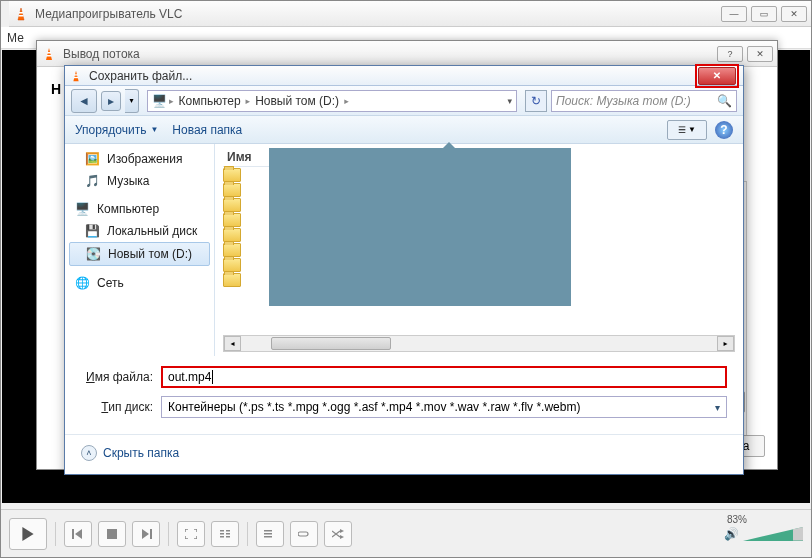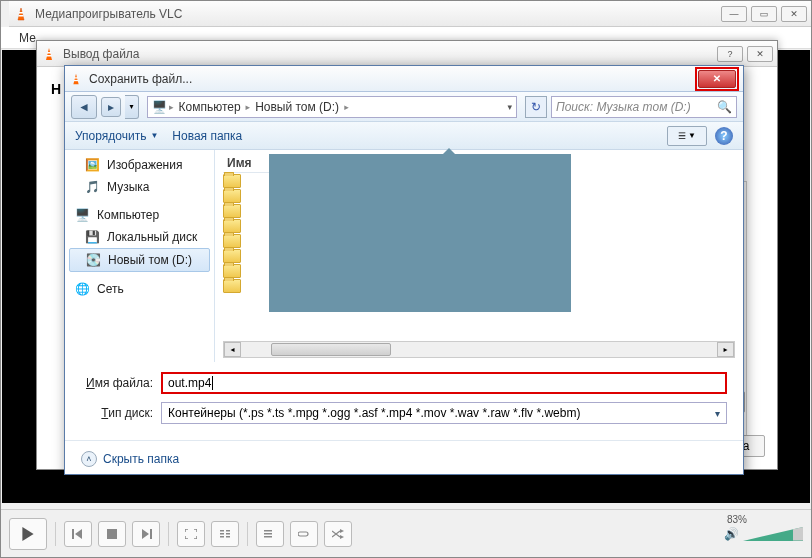--- a/index.html
+++ b/index.html
@@ -5,21 +5,21 @@
 * { box-sizing: border-box; margin: 0; padding: 0; font-family: "Segoe UI", Tahoma, sans-serif; font-size: 12px; }
 body { width: 812px; height: 558px; background: #000; position: relative; overflow: hidden; }
 
 
 .vlc-main { position: absolute; top: 0; left: 0; width: 812px; height: 558px; background: #f0f0f0; border: 1px solid #888; }
 .vlc-titlebar { height: 26px; background: linear-gradient(#fdfdfd,#ebebeb); border-bottom: 1px solid #ccc; display: flex; align-items: center; padding: 0 4px; margin-left: 8px; }
 .vlc-cone { width: 16px; height: 16px; margin-right: 6px; }
 .vlc-title { flex: 1; color: #555; }
 .win-btns { display: flex; gap: 4px; }
 .win-btn { width: 26px; height: 16px; border: 1px solid #aaa; border-radius: 2px; background: #f5f5f5; display: flex; align-items: center; justify-content: center; font-size: 9px; color: #555; }
-.vlc-menubar { height: 22px; background: #fff; border-bottom: 1px solid #ddd; padding: 0 18px; color: #333; display: flex; align-items: center; gap: 12px; }
+.vlc-menubar { height: 22px; background: #fff; border-bottom: 1px solid #ddd; padding: 0 6px; color: #333; display: flex; align-items: center; gap: 12px; }
 .vlc-video { position: absolute; top: 49px; left: 1px; right: 1px; bottom: 54px; background: #000; }
 .vlc-controls { position: absolute; bottom: 0; left: 0; right: 0; height: 48px; background: #f0f0f0; border-top: 1px solid #ccc; display: flex; align-items: center; padding: 0 8px; gap: 6px; }
 .ctrl-btn { width: 28px; height: 26px; border: 1px solid #bbb; border-radius: 3px; background: #fafafa; display: flex; align-items: center; justify-content: center; }
 .ctrl-play { width: 38px; height: 32px; }
 .ctrl-sep { width: 1px; height: 24px; background: #ccc; margin: 0 2px; }
 .vol-bar { width: 60px; height: 14px; margin-left: auto; position: relative; }
 .vol-tri { width: 0; height: 0; border-left: 60px solid transparent; border-bottom: 14px solid #4a8; position: absolute; }
 .vol-over { width: 0; height: 0; border-left: 60px solid transparent; border-bottom: 14px solid #ccc; position: absolute; clip-path: inset(0 0 0 50px); }
 .vol-pct { position: absolute; right: 64px; bottom: 32px; font-size: 10px; color: #555; }
 
@@ -27,21 +27,21 @@
 .stream-dlg { position: absolute; top: 40px; left: 36px; width: 742px; height: 430px; background: #fff; border: 1px solid #888; box-shadow: 0 0 8px rgba(0,0,0,.3); }
 .stream-titlebar { height: 26px; background: linear-gradient(#fdfdfd,#ebebeb); border-bottom: 1px solid #ccc; display: flex; align-items: center; padding: 0 4px; }
 .stream-body { padding: 14px; }
 .stream-body .letter { font-weight: bold; font-size: 14px; }
 .stream-right-panel { position: absolute; right: 30px; top: 140px; width: 84px; height: 270px; background: #fff; border: 1px solid #ccc; }
 .btn-overview { position: absolute; right: 32px; bottom: 56px; width: 74px; height: 22px; border: 1px solid #aaa; background: #f5f5f5; border-radius: 2px; display: flex; align-items: center; justify-content: center; }
 .btn-cancel2 { position: absolute; right: 12px; bottom: 12px; width: 74px; height: 22px; border: 1px solid #aaa; background: #f5f5f5; border-radius: 2px; display: flex; align-items: center; justify-content: center; }
 
 
 .save-dlg { position: absolute; top: 65px; left: 64px; width: 680px; height: 410px; background: #fff; border: 1px solid #5a7ba8; box-shadow: 2px 2px 12px rgba(0,0,0,.4); }
-.save-titlebar { height: 26px; background: linear-gradient(#fdfdfd,#e8f0f8); border-bottom: 1px solid #b0c4de; display: flex; align-items: center; padding: 0 4px; }
+.save-titlebar { height: 20px; background: linear-gradient(#fdfdfd,#e8f0f8); border-bottom: 1px solid #b0c4de; display: flex; align-items: center; padding: 0 4px; }
 .save-titlebar .vlc-cone { width: 14px; height: 14px; }
 .save-title { flex: 1; color: #333; }
 .close-btn { width: 38px; height: 18px; background: linear-gradient(#e88,#c33); border: 1px solid #a22; border-radius: 2px; display: flex; align-items: center; justify-content: center; color: #fff; font-weight: bold; font-size: 10px; }
 .close-wrap { border: 2px solid #d00; padding: 1px; }
 
 .nav-row { height: 30px; background: linear-gradient(#f8fbfe,#e4eef8); border-bottom: 1px solid #c8d8e8; display: flex; align-items: center; padding: 0 6px; gap: 4px; }
 .nav-back, .nav-fwd { width: 26px; height: 24px; border: 1px solid #9ab; border-radius: 3px; background: linear-gradient(#e8f0fa,#d0e0f0); display: flex; align-items: center; justify-content: center; color: #357; }
 .nav-fwd { width: 20px; height: 20px; }
 .nav-drop { width: 14px; height: 24px; border: 1px solid #9ab; border-left: none; border-radius: 0 3px 3px 0; background: linear-gradient(#e8f0fa,#d0e0f0); display: flex; align-items: center; justify-content: center; font-size: 8px; }
 .breadcrumb { flex: 1; height: 22px; border: 1px solid #aac; background: #fff; display: flex; align-items: center; padding: 0 4px; gap: 2px; margin: 0 4px; }
@@ -191,21 +191,21 @@
 
 <div class="stream-dlg">
   <div class="stream-titlebar">
     <span class="vlc-cone">
       <svg class="cone" viewBox="0 0 16 16">
           <polygon points="8,2 11,14 5,14" fill="#f60"></polygon>
           <rect x="6" y="6" width="4" height="1.5" fill="#fff"></rect>
           <rect x="5.5" y="9" width="5" height="1.5" fill="#fff"></rect>
         </svg>
     </span>
-    <span style="flex:1;color:#555;">Вывод файла</span>
+    <span style="flex:1;color:#555;">Вывод потока</span>
     <div class="win-btns">
       <div class="win-btn">?</div>
       <div class="win-btn">✕</div>
     </div>
   </div>
   <div class="stream-body">
     <span class="letter">Н</span>
   </div>
   <div class="stream-right-panel"></div>
   <div class="btn-overview">

